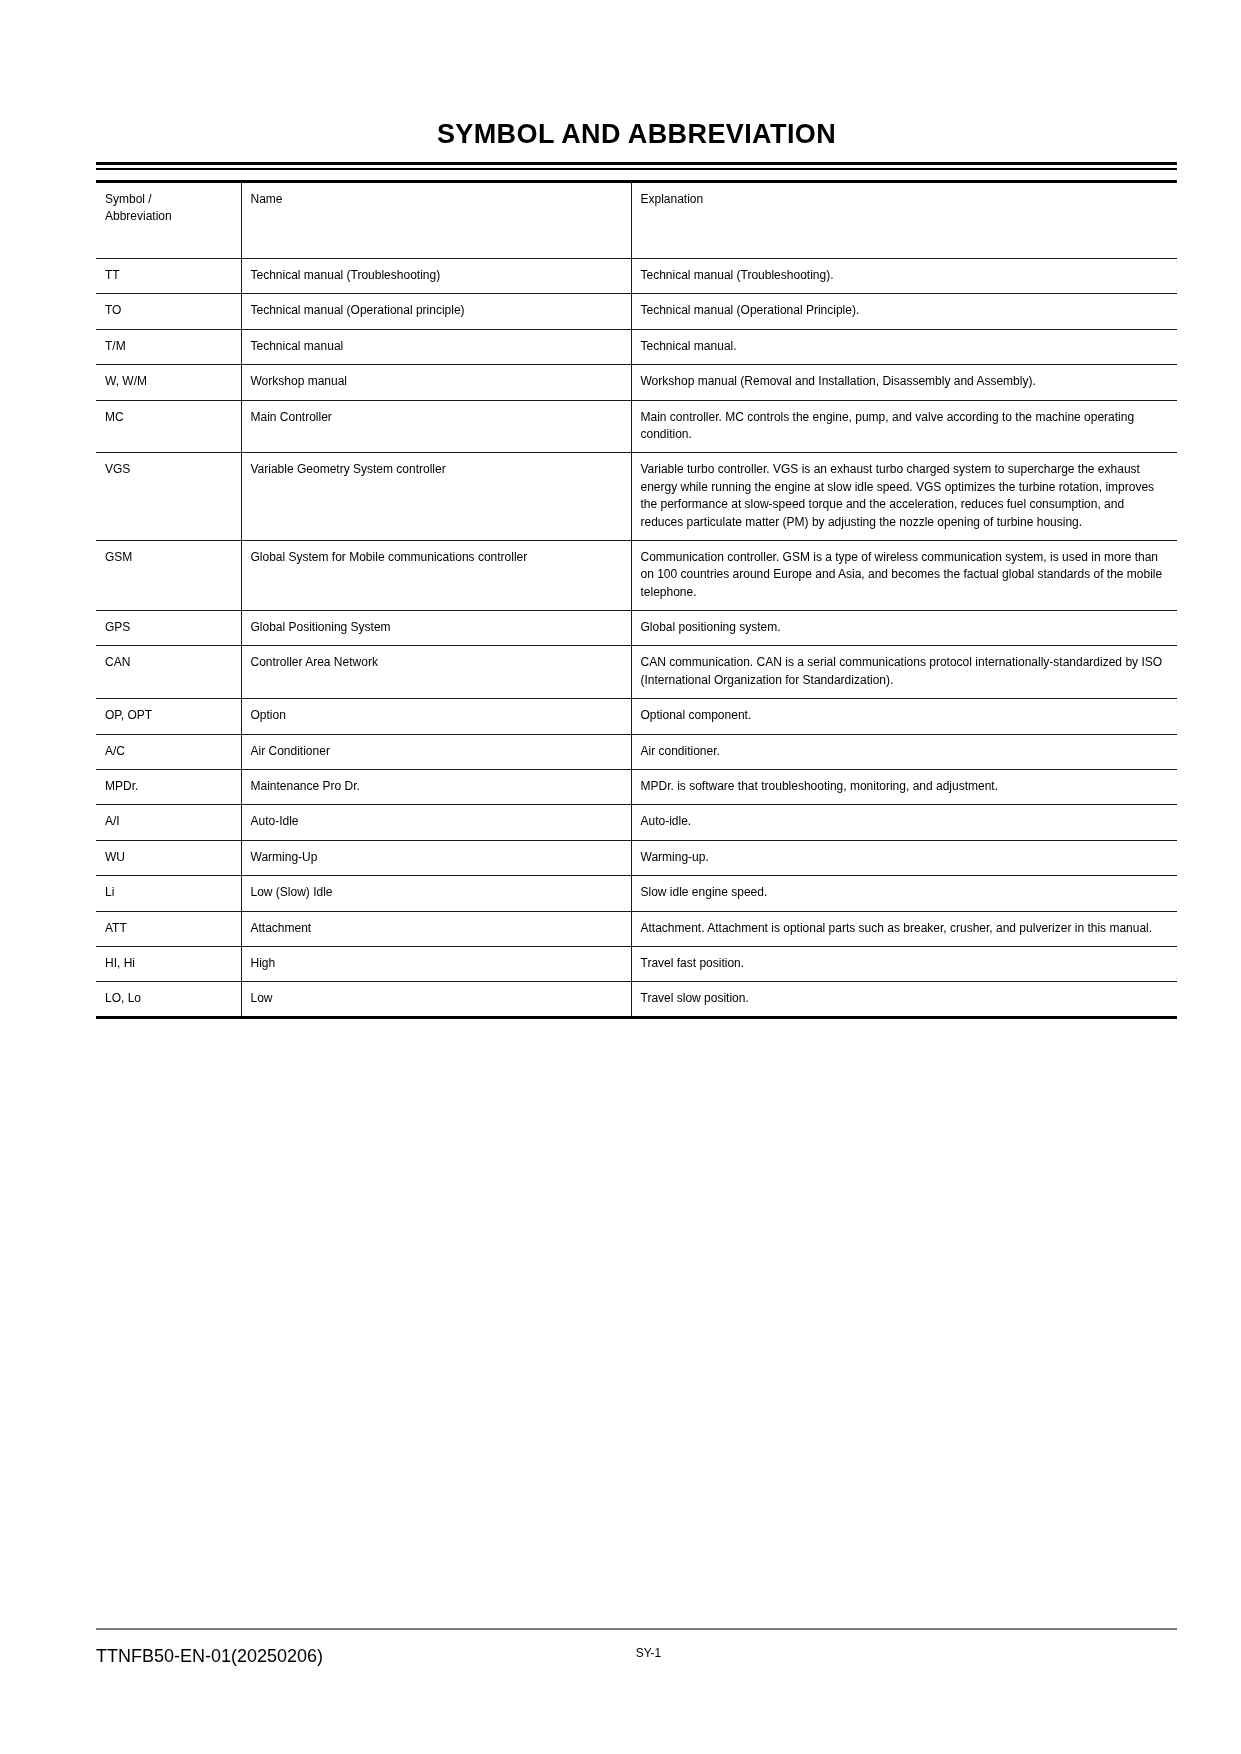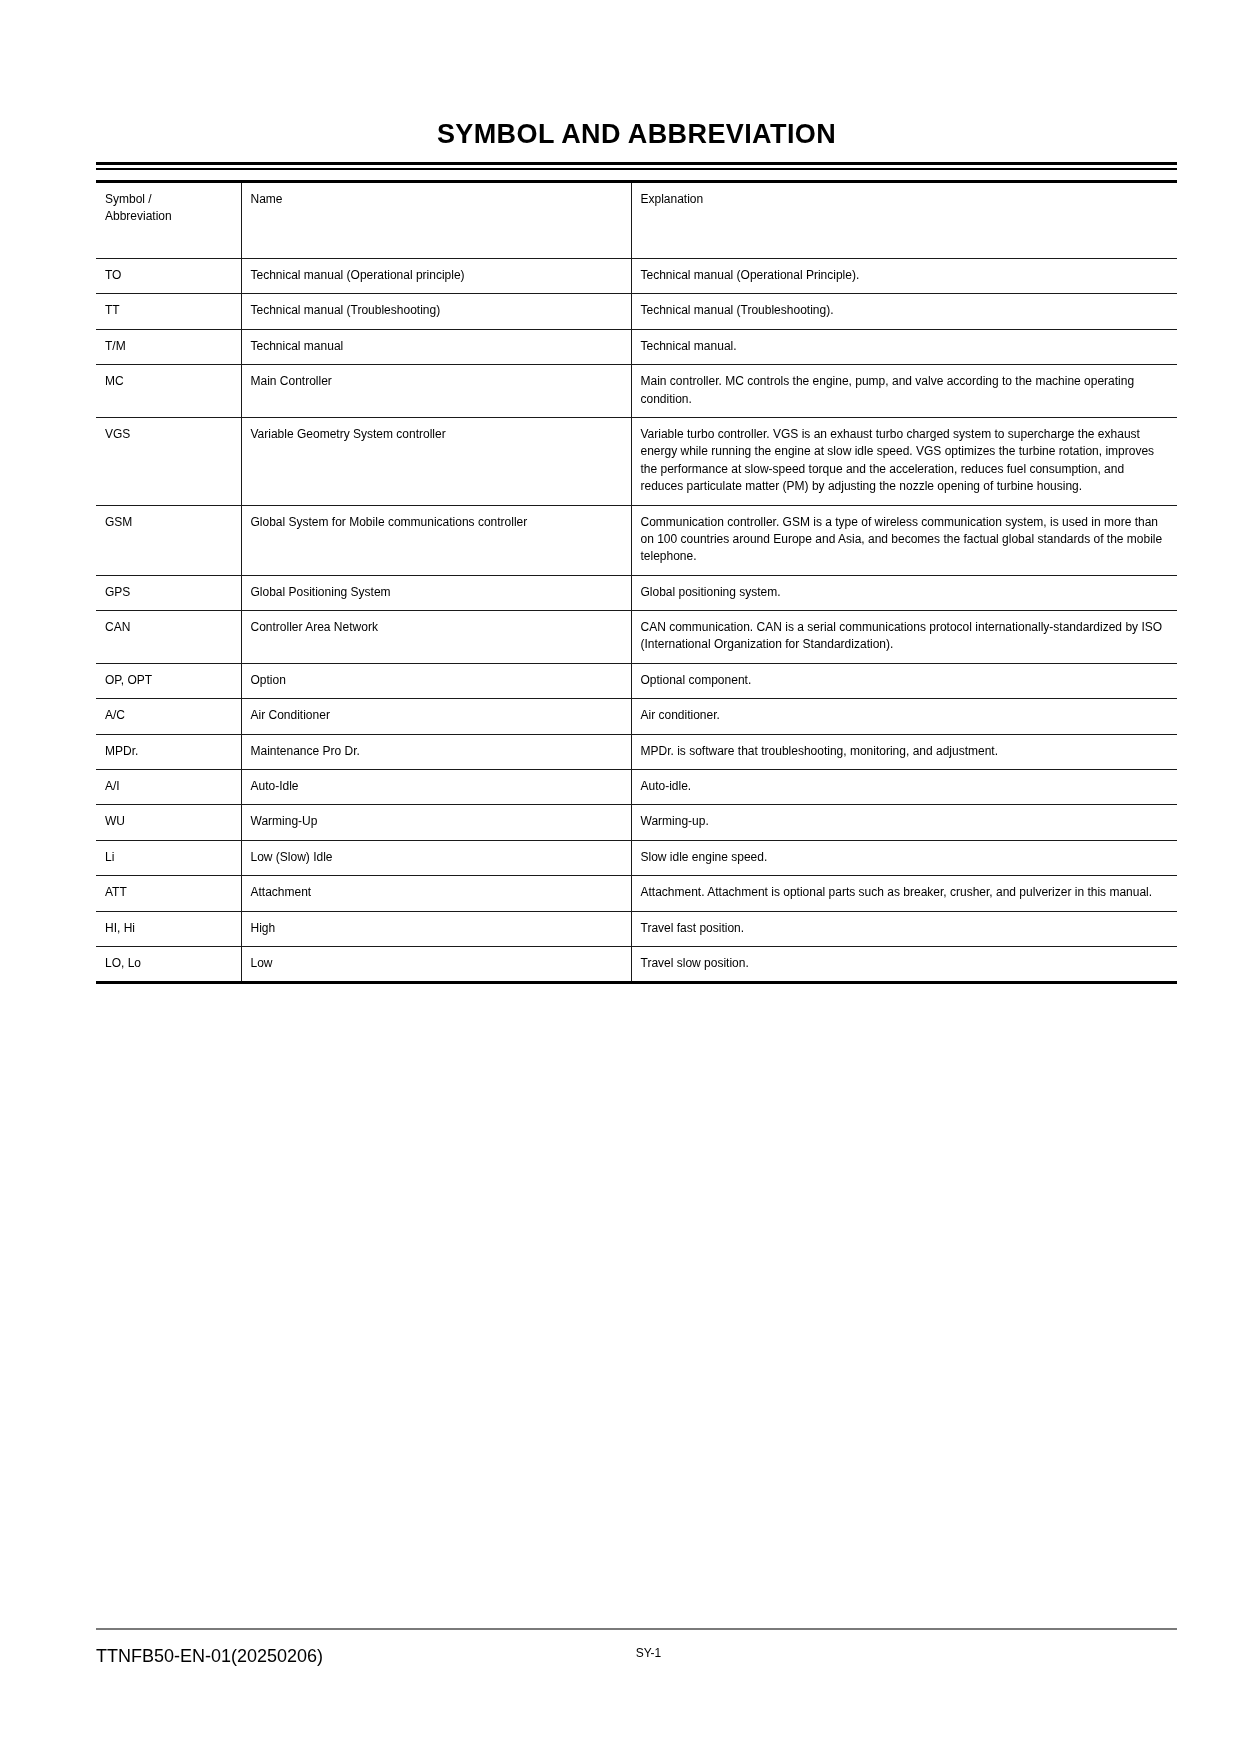--- a/index.html
+++ b/index.html
@@ -151,33 +151,38 @@
       <tbody id="table-body">
         <tr class="header-row">
           <td class="col-sym">
             <span>Symbol /</span><br>
             <span>Abbreviation</span>
           </td>
           <td>Name</td>
           <td>Explanation</td>
         </tr>
       <tr>
+            <td class="col-sym">TT</td>
+            <td>Technical manual (Troubleshooting)</td>
+            <td>Technical manual (Troubleshooting).</td>
+          </tr>
+          <tr>
             <td class="col-sym">TO</td>
             <td>Technical manual (Operational principle)</td>
             <td>Technical manual (Operational Principle).</td>
           </tr>
           <tr>
-            <td class="col-sym">TT</td>
-            <td>Technical manual (Troubleshooting)</td>
-            <td>Technical manual (Troubleshooting).</td>
-          </tr>
-          <tr>
             <td class="col-sym">T/M</td>
             <td>Technical manual</td>
             <td>Technical manual.</td>
+          </tr>
+          <tr>
+            <td class="col-sym">W, W/M</td>
+            <td>Workshop manual</td>
+            <td>Workshop manual (Removal and Installation, Disassembly and Assembly).</td>
           </tr>
           <tr>
             <td class="col-sym">MC</td>
             <td>Main Controller</td>
             <td>Main controller. MC controls the engine, pump, and valve according to the machine operating condition.</td>
           </tr>
           <tr>
             <td class="col-sym">VGS</td>
             <td>Variable Geometry System controller</td>
             <td>Variable turbo controller. VGS is an exhaust turbo charged system to supercharge the exhaust energy while running the engine at slow idle speed. VGS optimizes the turbine rotation, improves the performance at slow-speed torque and the acceleration, reduces fuel consumption, and reduces particulate matter (PM) by adjusting the nozzle opening of turbine housing.</td>

